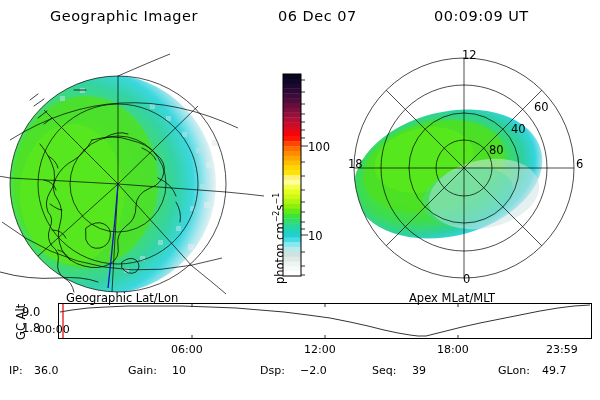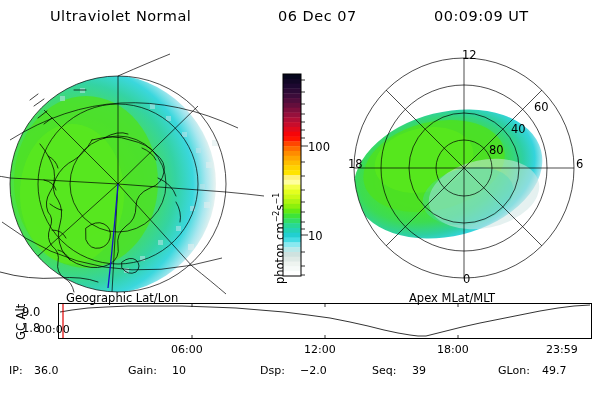--- a/index.html
+++ b/index.html
@@ -14,21 +14,21 @@
   .stroke{fill:none;stroke:#000;stroke-width:.8;}
   .thin{fill:none;stroke:#000;stroke-width:.7;}
   .coast{fill:none;stroke:#000;stroke-width:.75;stroke-linejoin:round;stroke-linecap:round;}
   .blueline{fill:none;stroke:#1414c8;stroke-width:1.3;}
   .boxline{fill:none;stroke:#000;stroke-width:1;}
   .redcur{stroke:#e00000;stroke-width:1.2;}
 </style>
 </head>
 <body>
 
-<div class="abs hdr" style="left:50px;top:8px;">Ultraviolet Normal</div>
+<div class="abs hdr" style="left:50px;top:8px;">Geographic Imager</div>
 <div class="abs hdr" style="left:278px;top:8px;">06 Dec 07</div>
 <div class="abs hdr" style="left:434px;top:8px;">00:09:09 UT</div>
 
 <div class="abs" style="left:0px;top:44px;width:265px;height:250px;">
 <svg width="265" height="250" viewBox="0 0 265 250">
   <defs>
     <clipPath id="disk">
           <circle cx="118" cy="140" r="108"></circle>
         </clipPath>
     <radialGradient id="blob" cx="36%" cy="50%" r="64%">

